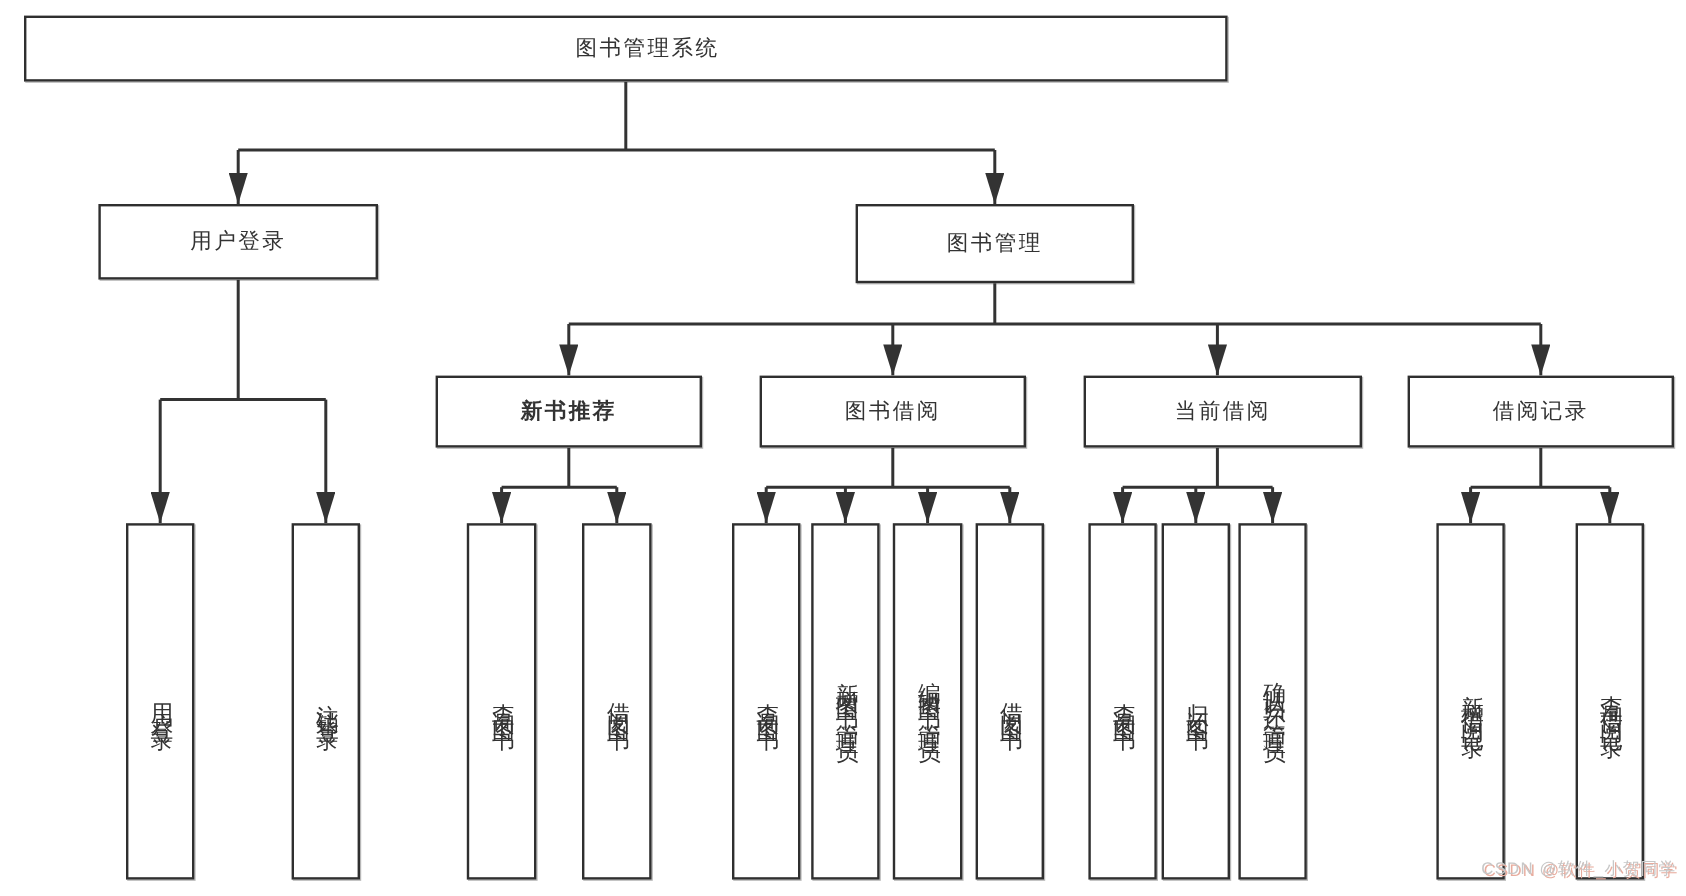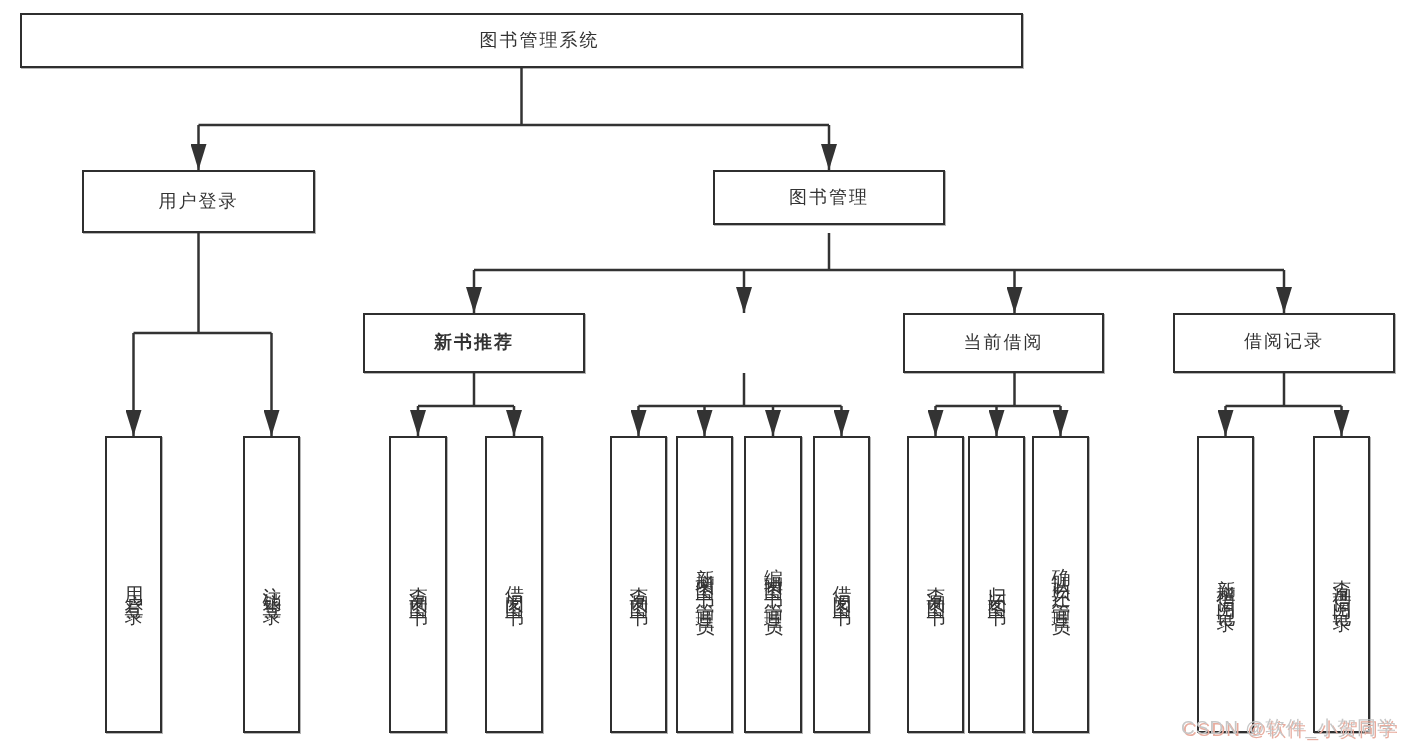--- a/index.html
+++ b/index.html
@@ -36,21 +36,21 @@
   .node.vertical {
     writing-mode: vertical-rl;
     font-size: 19px;
     letter-spacing: 7px;
     padding: 6px 0;
   }
   #watermark {
     position: absolute;
     right: 8px;
     top: 715px;
-    font-size: 19px;
+    font-size: 14px;
     letter-spacing: 1px;
     color: #c7c7c7;
     text-shadow: 2px 2px 0 #e8ac9e;
     white-space: nowrap;
     z-index: 5;
   }
 </style>
 </head>
 <body>
 
@@ -95,28 +95,29 @@
         <line x1="1225.5" y1="406" x2="1341.5" y2="406" stroke="#333333" stroke-width="2.5"></line>
         <line x1="1225.5" y1="406" x2="1225.5" y2="436" stroke="#333333" stroke-width="2.5" marker-end="url(#arrow)"></line>
         <line x1="1341.5" y1="406" x2="1341.5" y2="436" stroke="#333333" stroke-width="2.5" marker-end="url(#arrow)"></line>
       </g>
   </svg>
   <div id="watermark">CSDN @软件_小贺同学</div>
 <div class="node" style="left: 20px; top: 13px; width: 1003px; height: 55px; padding-left: 36px;">图书管理系统</div>
     <div class="node" style="left: 82px; top: 170px; width: 233px; height: 63px;">用户登录</div>
     <div class="node vertical" style="left: 105px; top: 436px; width: 57px; height: 297px;">用户登录</div>
     <div class="node vertical" style="left: 243px; top: 436px; width: 57px; height: 297px;">注销登录</div>
-    <div class="node" style="left: 713px; top: 170px; width: 232px; height: 55px;">图书管理</div>
+    <div class="node" style="left: 713px; top: 170px; width: 232px; height: 66px;">图书管理</div>
     <div class="node" style="left: 363px; top: 313px; width: 222px; height: 60px; font-weight: bold;">新书推荐</div>
     <div class="node vertical" style="left: 389px; top: 436px; width: 58px; height: 297px;">查询图书</div>
     <div class="node vertical" style="left: 485px; top: 436px; width: 58px; height: 297px;">借阅图书</div>
+    <div class="node" style="left: 633px; top: 313px; width: 222px; height: 60px;">图书借阅</div>
     <div class="node vertical" style="left: 610px; top: 436px; width: 57px; height: 297px;">查询图书</div>
     <div class="node vertical" style="left: 676px; top: 436px; width: 57px; height: 297px;">新增图书（管理员）</div>
     <div class="node vertical" style="left: 744px; top: 436px; width: 58px; height: 297px;">编辑图书（管理员）</div>
     <div class="node vertical" style="left: 813px; top: 436px; width: 57px; height: 297px;">借阅图书</div>
-    <div class="node" style="left: 903px; top: 313px; width: 201px; height: 60px;">当前借阅</div>
+    <div class="node" style="left: 903px; top: 313px; width: 232px; height: 60px;">当前借阅</div>
     <div class="node vertical" style="left: 907px; top: 436px; width: 57px; height: 297px;">查询图书</div>
     <div class="node vertical" style="left: 968px; top: 436px; width: 57px; height: 297px;">归还图书</div>
     <div class="node vertical" style="left: 1032px; top: 436px; width: 57px; height: 297px;">确认归还（管理员）</div>
-    <div class="node" style="left: 1173px; top: 313px; width: 222px; height: 60px; font-family: Liberation Mono, monospace;">借阅记录</div>
+    <div class="node" style="left: 1173px; top: 313px; width: 222px; height: 60px;">借阅记录</div>
     <div class="node vertical" style="left: 1197px; top: 436px; width: 57px; height: 297px;">新增借阅记录</div>
     <div class="node vertical" style="left: 1313px; top: 436px; width: 57px; height: 297px;">查询借阅记录</div>
   </div>
 
 </body></html>

